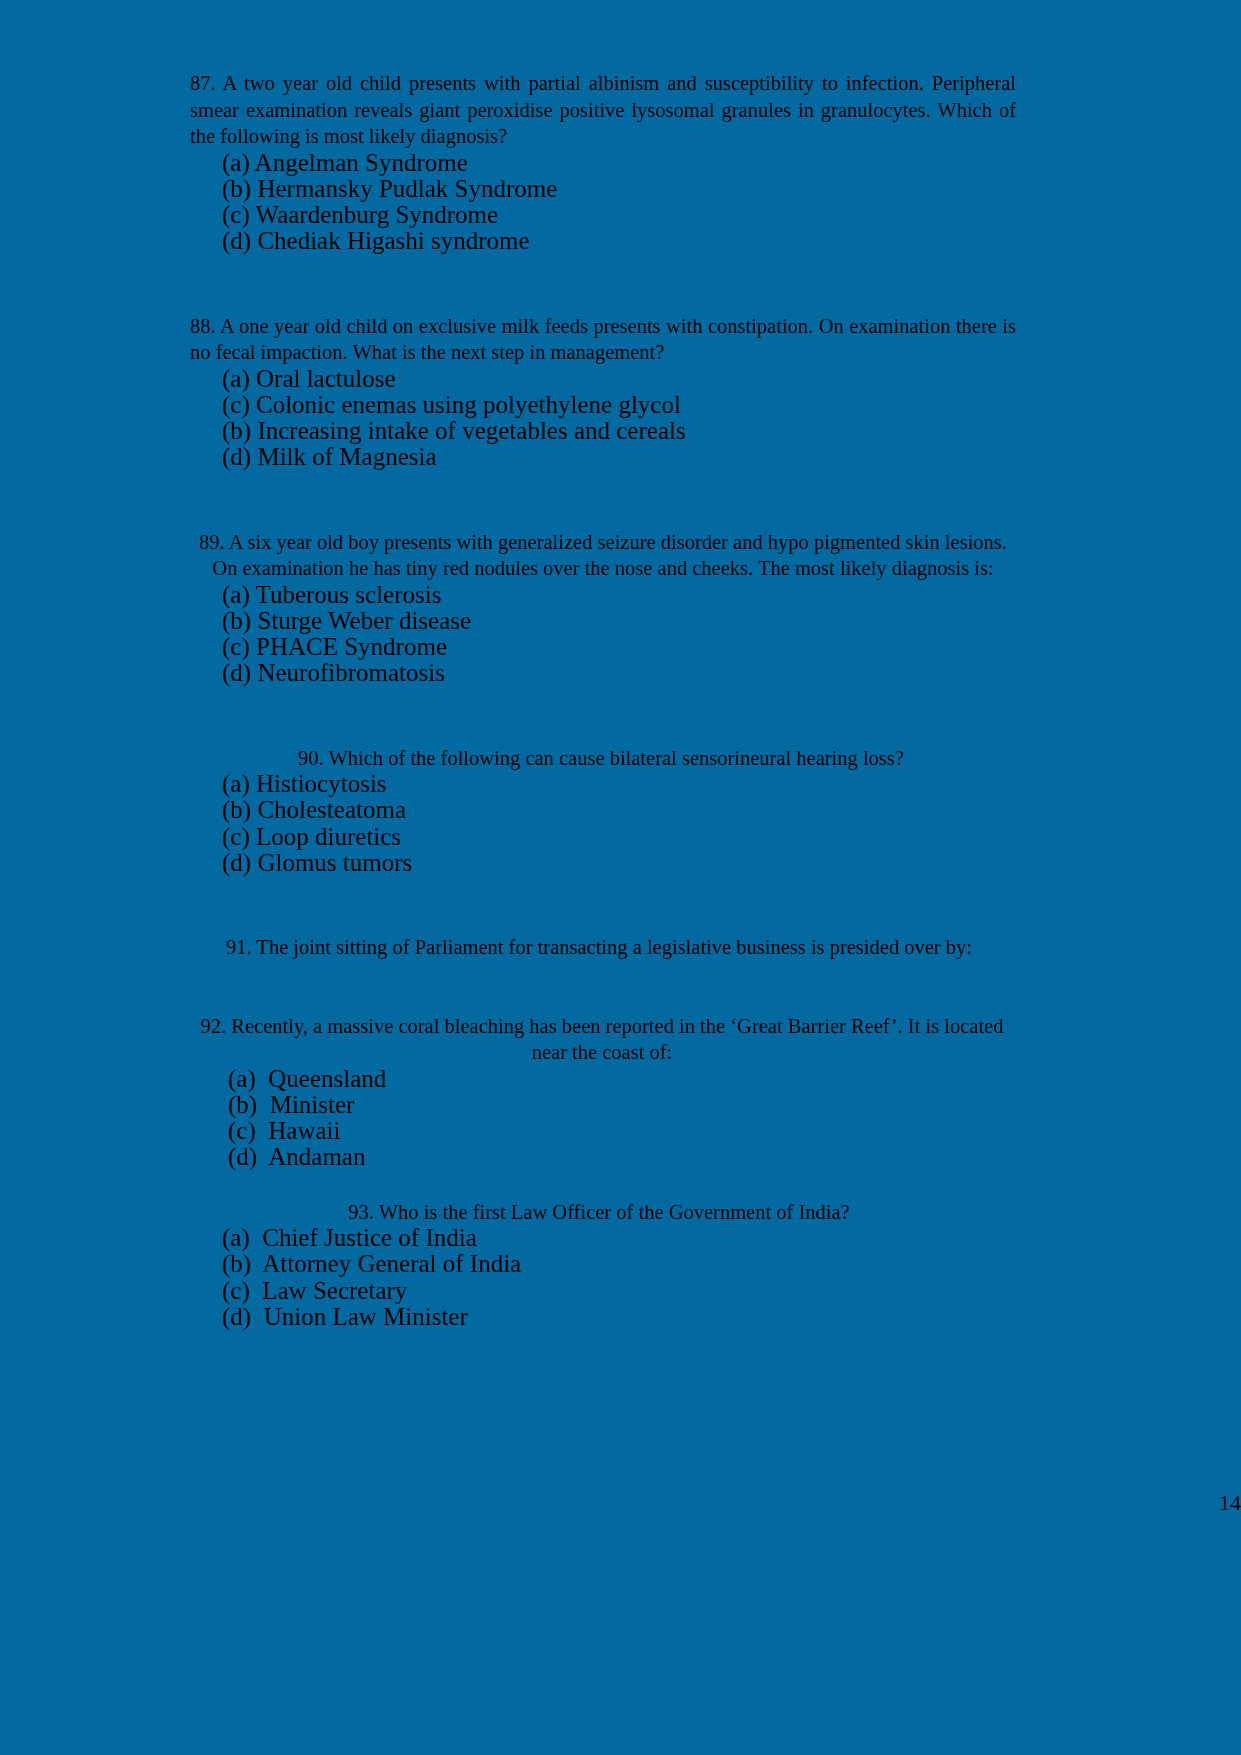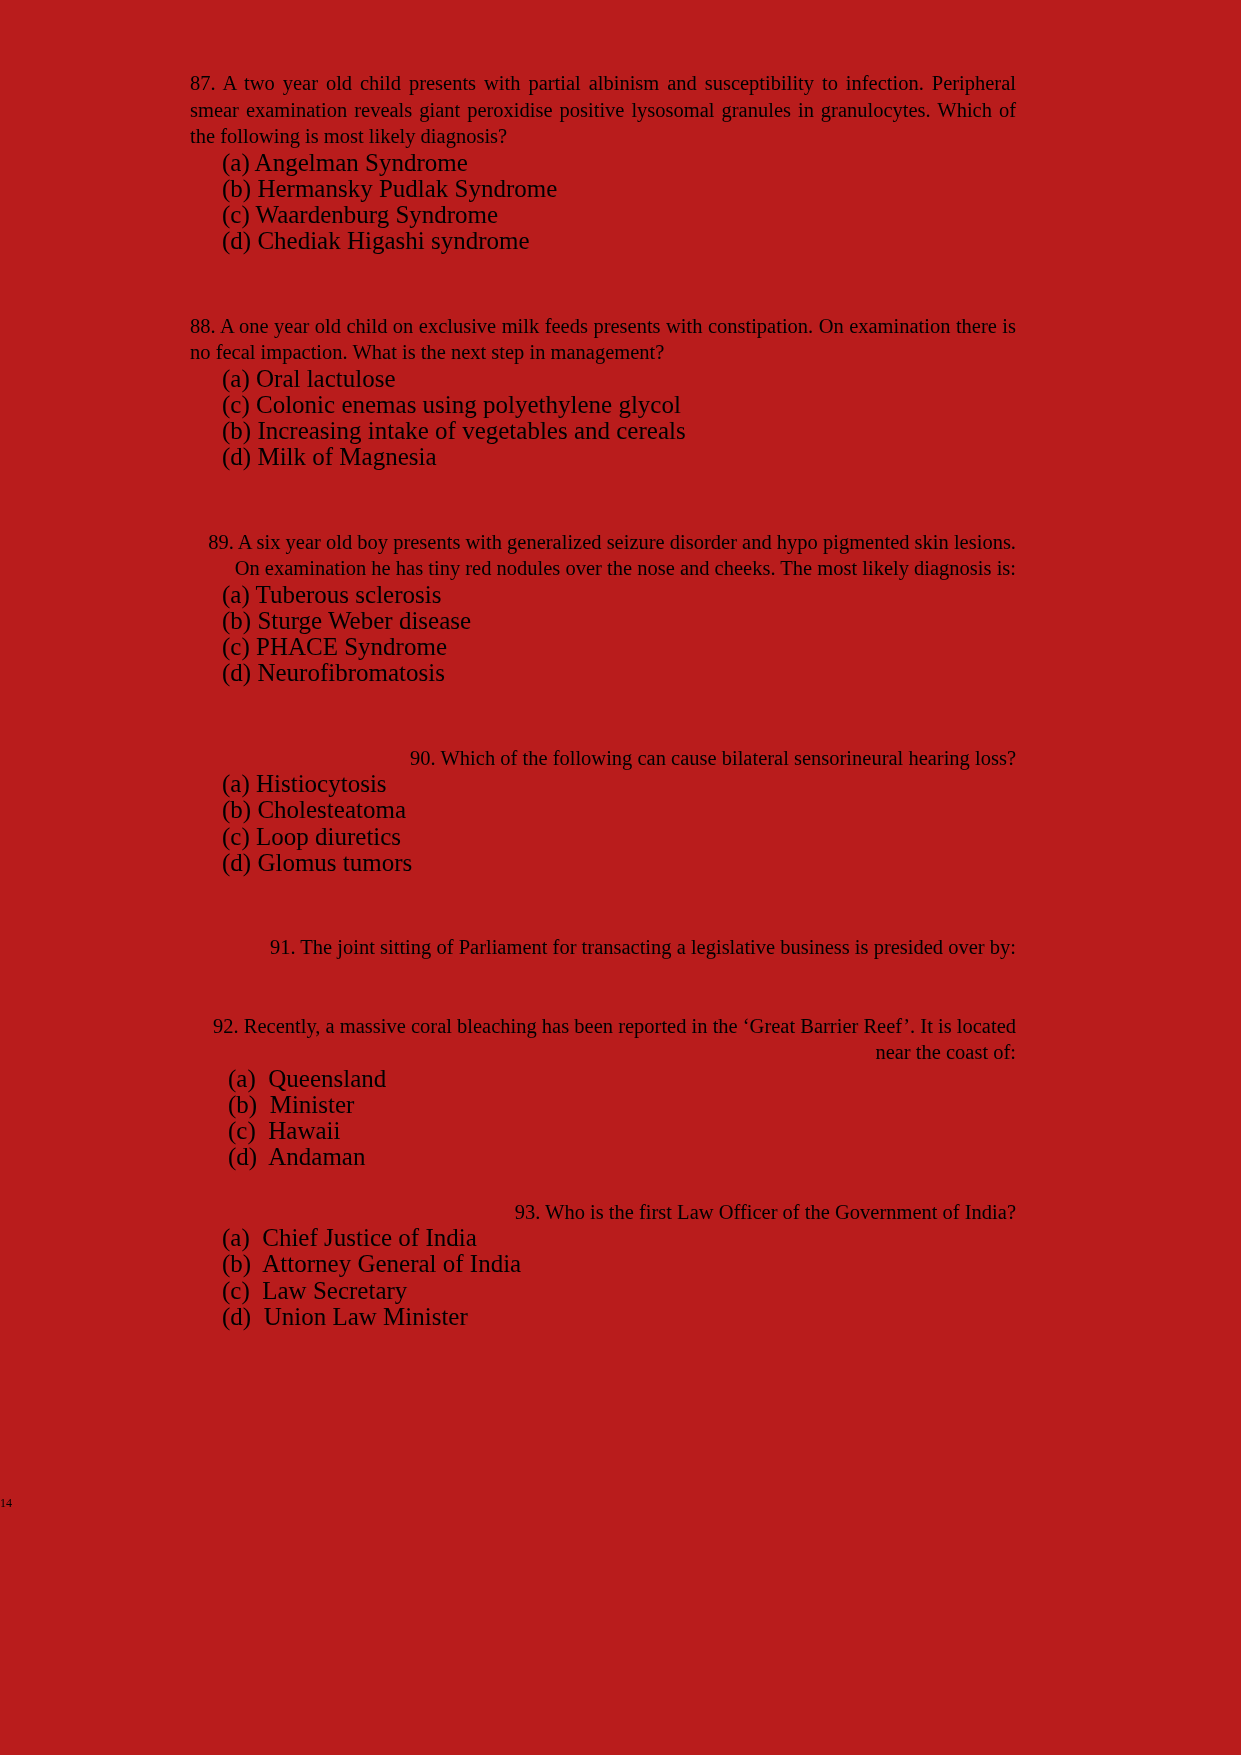--- a/index.html
+++ b/index.html
@@ -8,21 +8,21 @@
     background: #ffffff;
   }
   body {
     font-family: "Liberation Serif", "DejaVu Serif", serif;
     color: #000000;
   }
   .page {
     position: relative;
     width: 1241px;
     height: 1755px;
-    background: #b91c1c;
+    background: #0369a1;
     margin: 0 auto;
     overflow: hidden;
   }
   .content {
     position: absolute;
     left: 180px;
     top: 70px;
     width: 836px;
   }
 
@@ -32,21 +32,21 @@
   }
   .q-stem {
     font-size: 20.5px;
     line-height: 26.6px;
     text-align: justify;
     text-justify: inter-word;
     margin: 0;
     padding: 0;
   }
   .q-stem.nojustify {
-    text-align: right;
+    text-align: center;
   }
   .opts {
     list-style: none;
     margin: 0;
     padding: 0;
   }
   .opt {
     font-size: 25px;
     line-height: 26.2px;
     white-space: pre;
@@ -67,22 +67,22 @@
   .gap-lg { margin-bottom: 52px; }
   .gap-xl { margin-bottom: 58px; }
   .gap-md { margin-bottom: 28px; }
   .gap-sm { margin-bottom: 20px; }
 
   .page-number {
     position: absolute;
     left: 0;
     right: 0;
     top: 1492px;
-    text-align: left;
-    font-size: 12px;
+    text-align: right;
+    font-size: 22px;
     line-height: 22px;
   }
 </style>
 </head>
 <body>
 
 <div class="page">
   <div class="content">
 
     <div class="q-block gap-xl">

